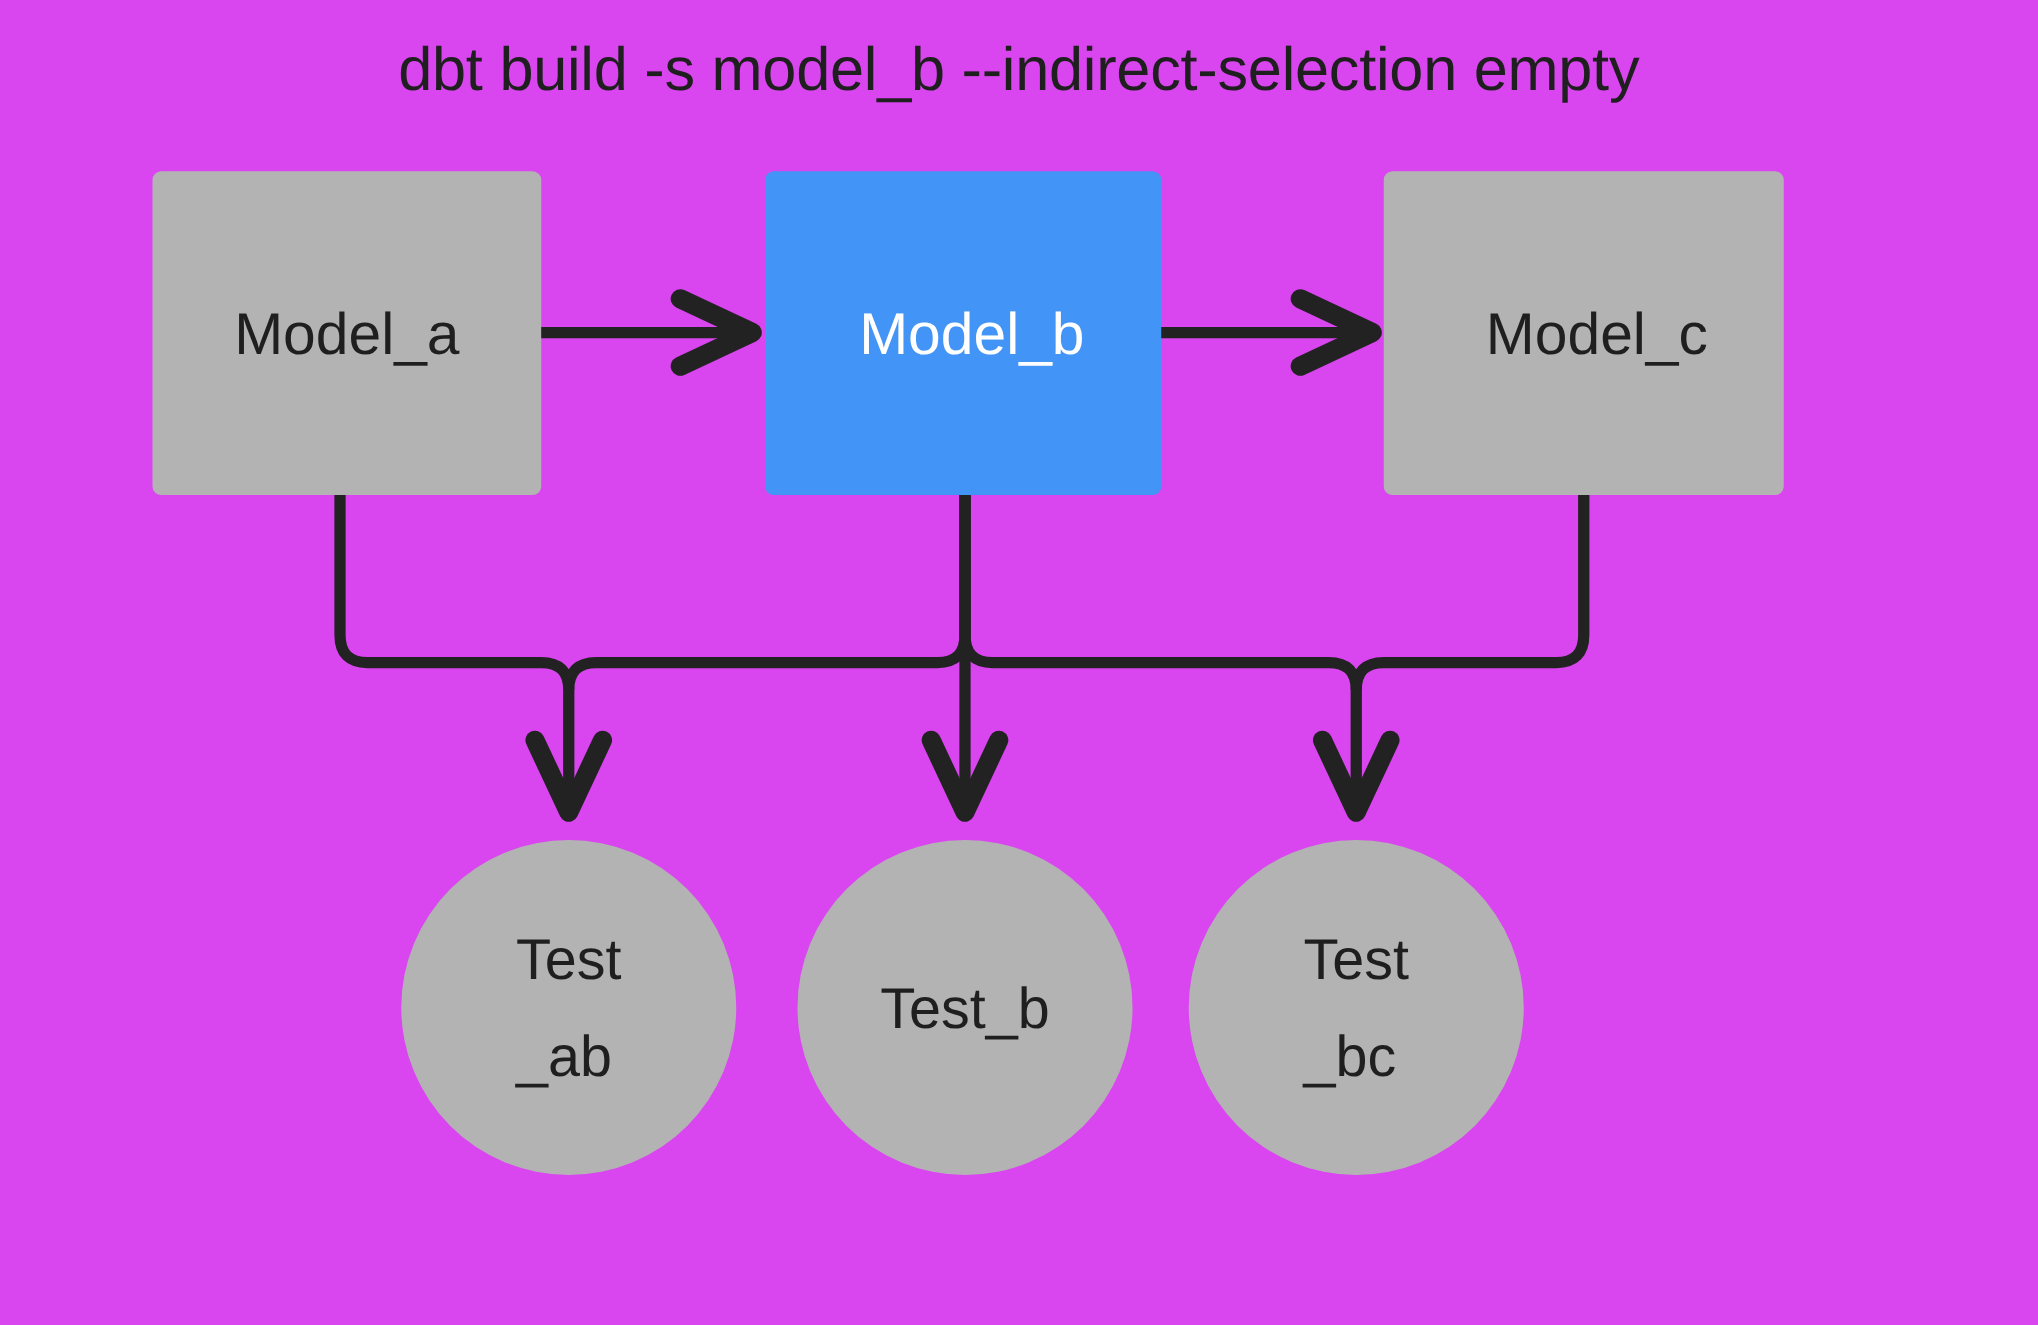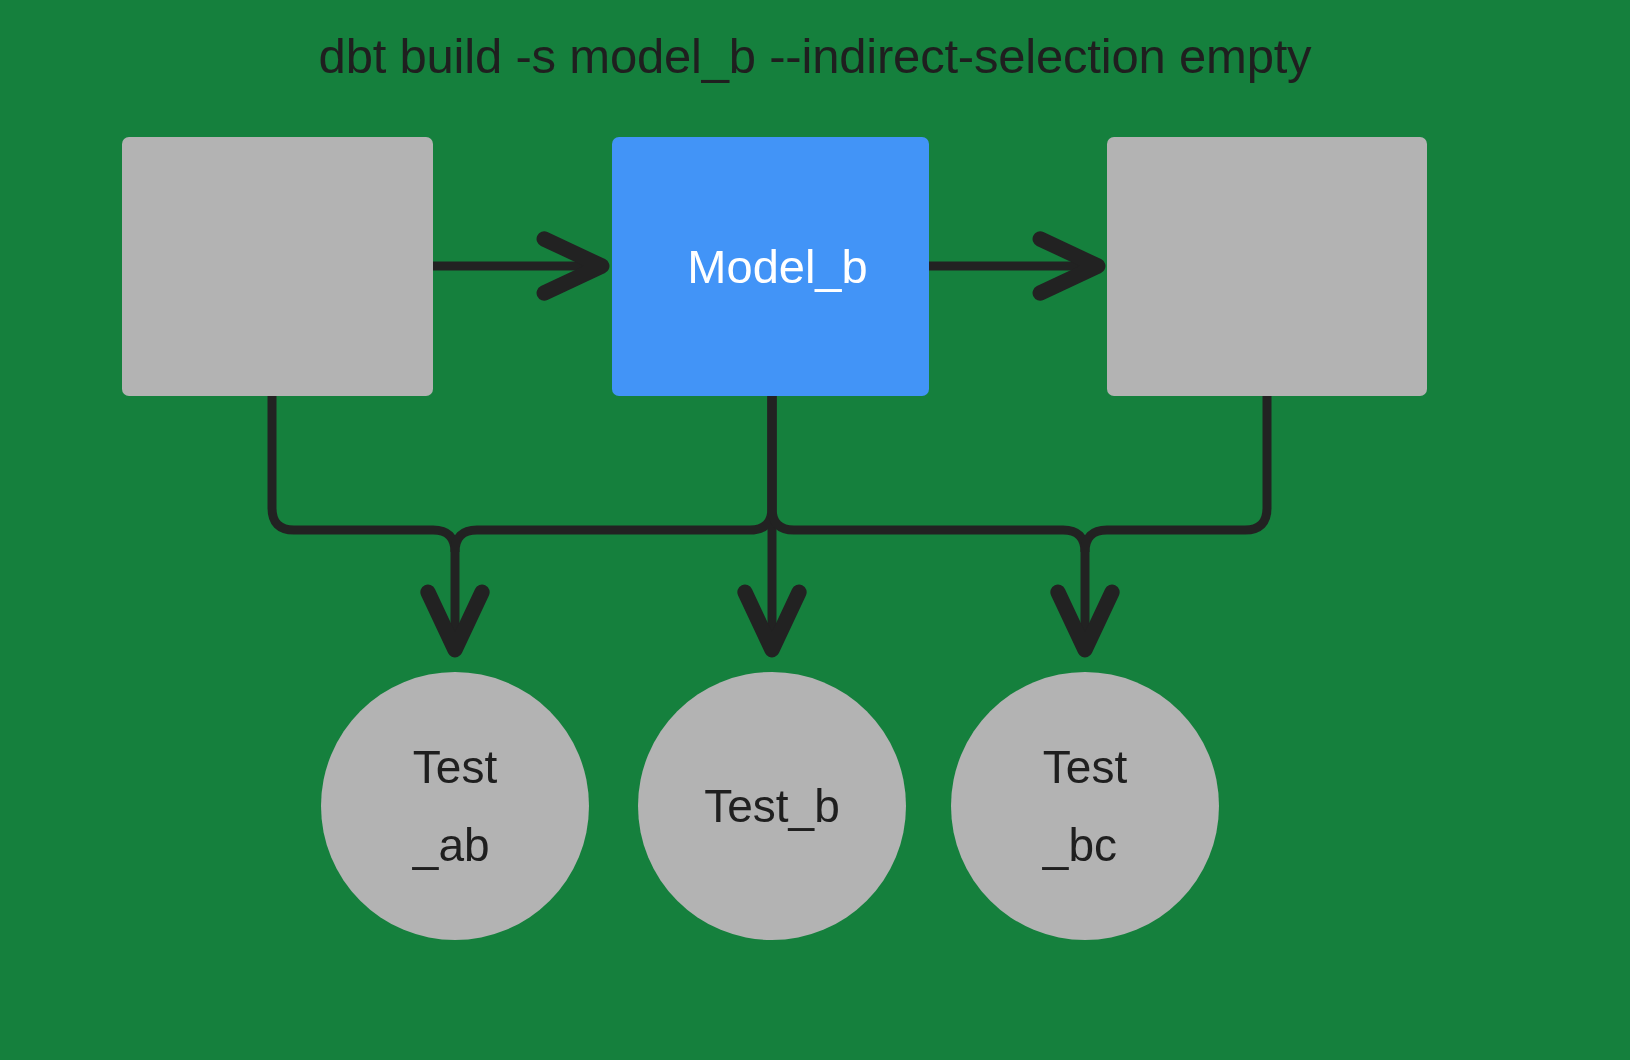--- a/index.html
+++ b/index.html
@@ -7,21 +7,21 @@
     padding: 0;
     background: #ffffff;
   }
   body {
     font-family: "Liberation Sans", sans-serif;
   }
   #canvas {
     position: relative;
     width: 1630px;
     height: 1060px;
-    background: #15803d;
+    background: #d946ef;
     overflow: hidden;
   }
   #lineage-svg {
     position: absolute;
     left: 0;
     top: 0;
     width: 1630px;
     height: 1060px;
   }
   .title {
@@ -80,21 +80,23 @@
 
     <path d="M 772,396 L 772,508 Q 772,530 794,530 L 1063,530 Q 1085,530 1085,552 L 1085,648" fill="none" stroke="#222222" stroke-width="9" stroke-linecap="butt" stroke-linejoin="round" marker-end="url(#arrowhead)"></path>
 
     <path d="M 1267,396 L 1267,508 Q 1267,530 1245,530 L 1107,530 Q 1085,530 1085,552" fill="none" stroke="#222222" stroke-width="9" stroke-linecap="butt" stroke-linejoin="round"></path>
 
     <circle cx="455" cy="806" r="134" fill="#b3b3b3"></circle>
     <circle cx="772" cy="806" r="134" fill="#b3b3b3"></circle>
     <circle cx="1085" cy="806" r="134" fill="#b3b3b3"></circle>
   </svg>
 
+  <div class="node-label model-label" style="left:140px; top:137px; width:275px; height:259px;">Model_a</div>
   <div class="node-label model-label on-blue" style="left:640px; top:137px; width:275px; height:259px;">Model_b</div>
+  <div class="node-label model-label" style="left:1140px; top:137px; width:275px; height:259px;">Model_c</div>
 
   <div class="node-label test-label" style="left:330px; top:672px; width:250px; height:268px;">
     <span style="display:flex; flex-direction:column; align-items:flex-start; gap:32px;">
       <span>Test</span>
       <span>_ab</span>
     </span>
   </div>
 
   <div class="node-label test-label" style="left:647px; top:672px; width:250px; height:268px;justify-content:center;">
     <span>Test_b</span>

